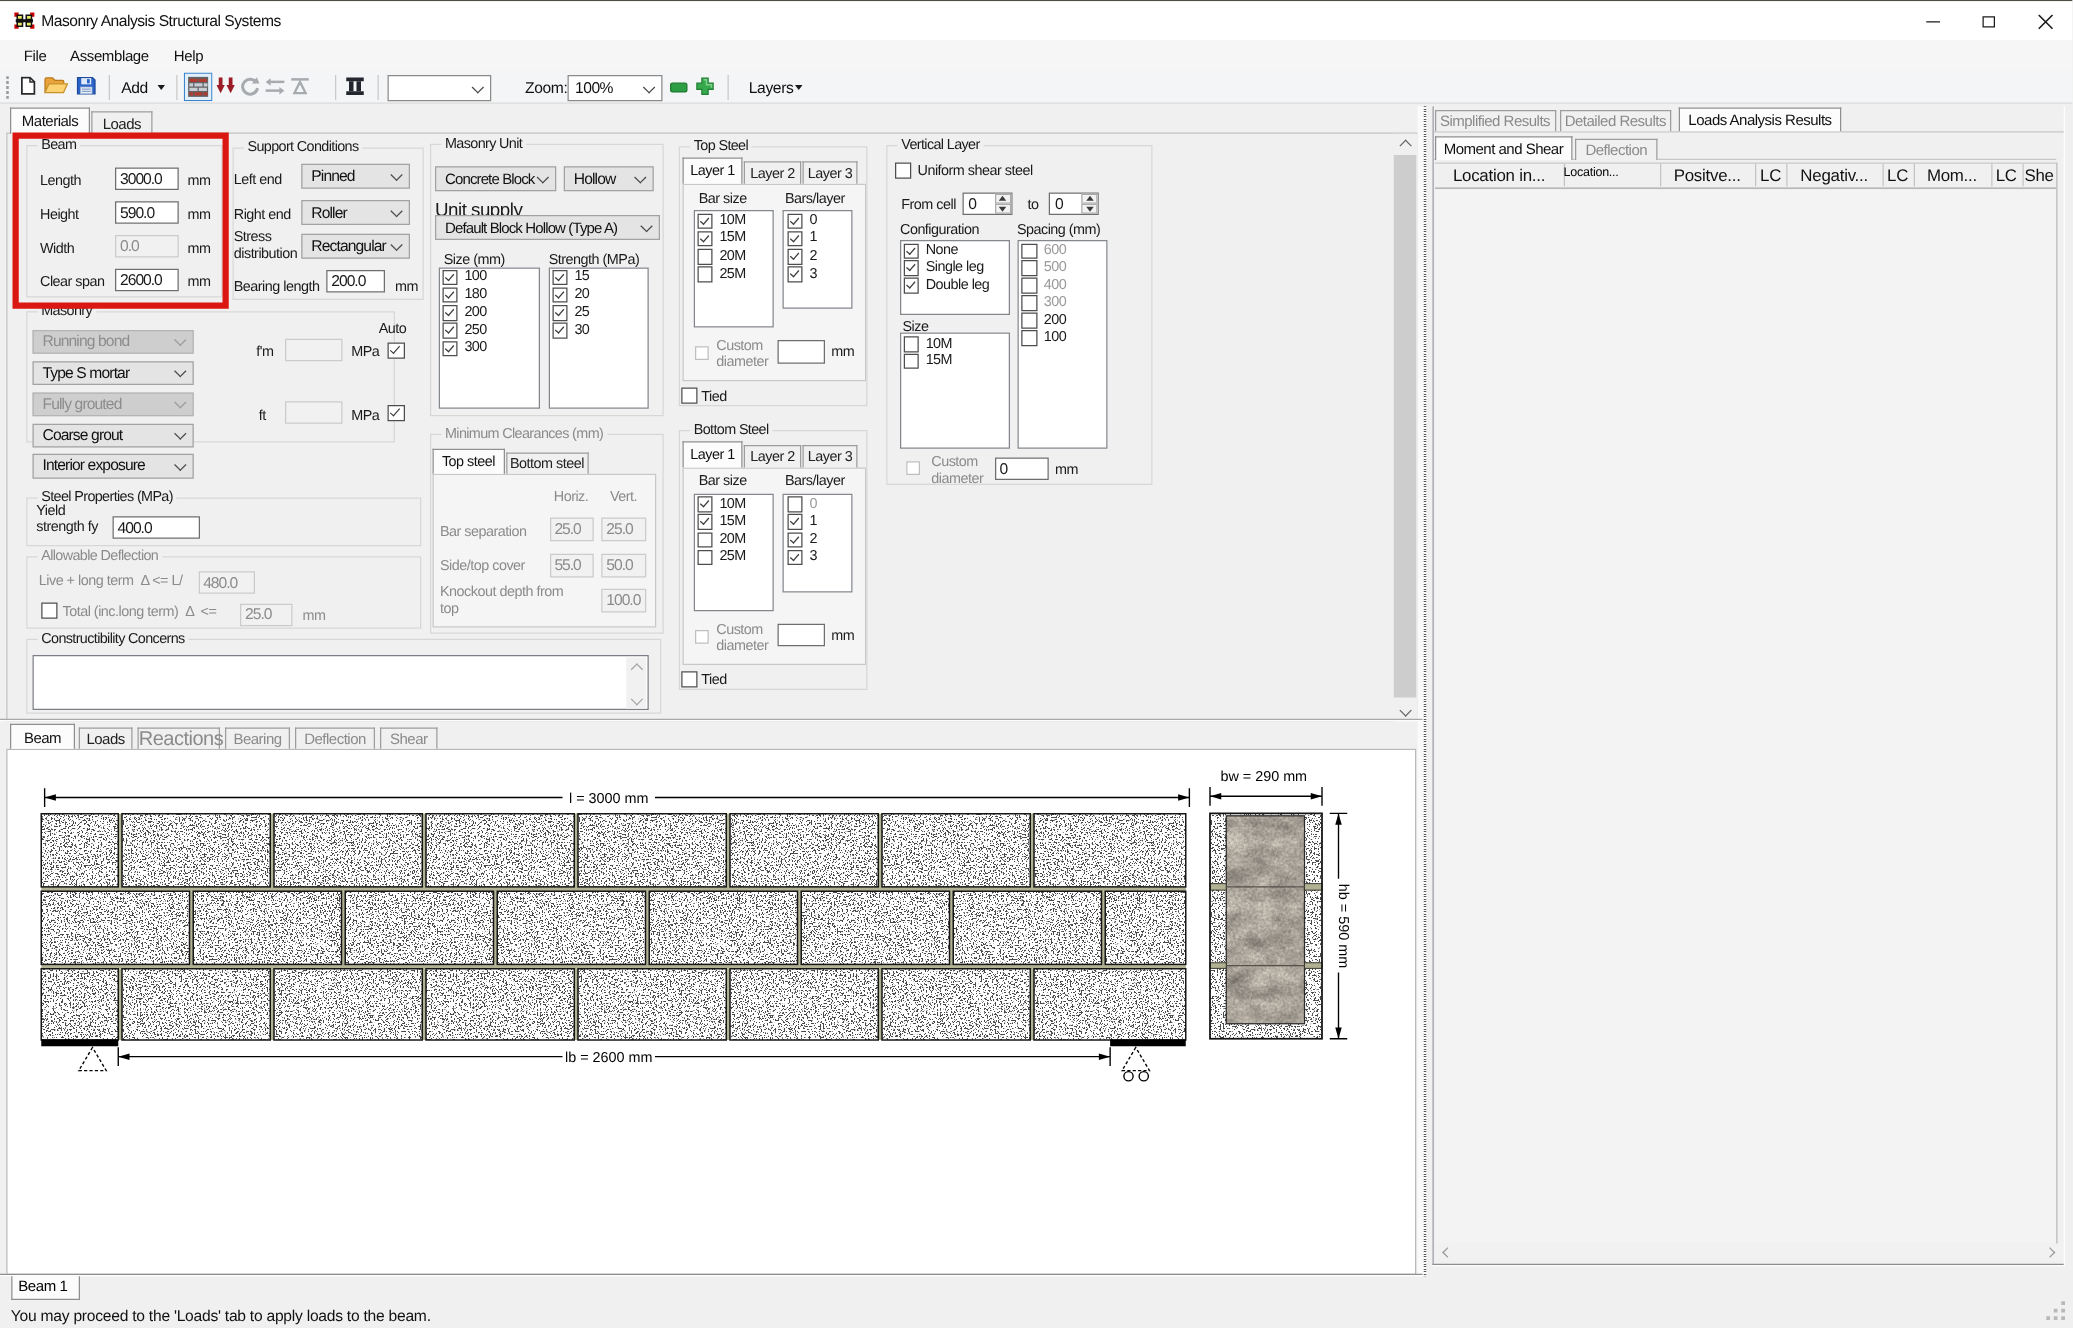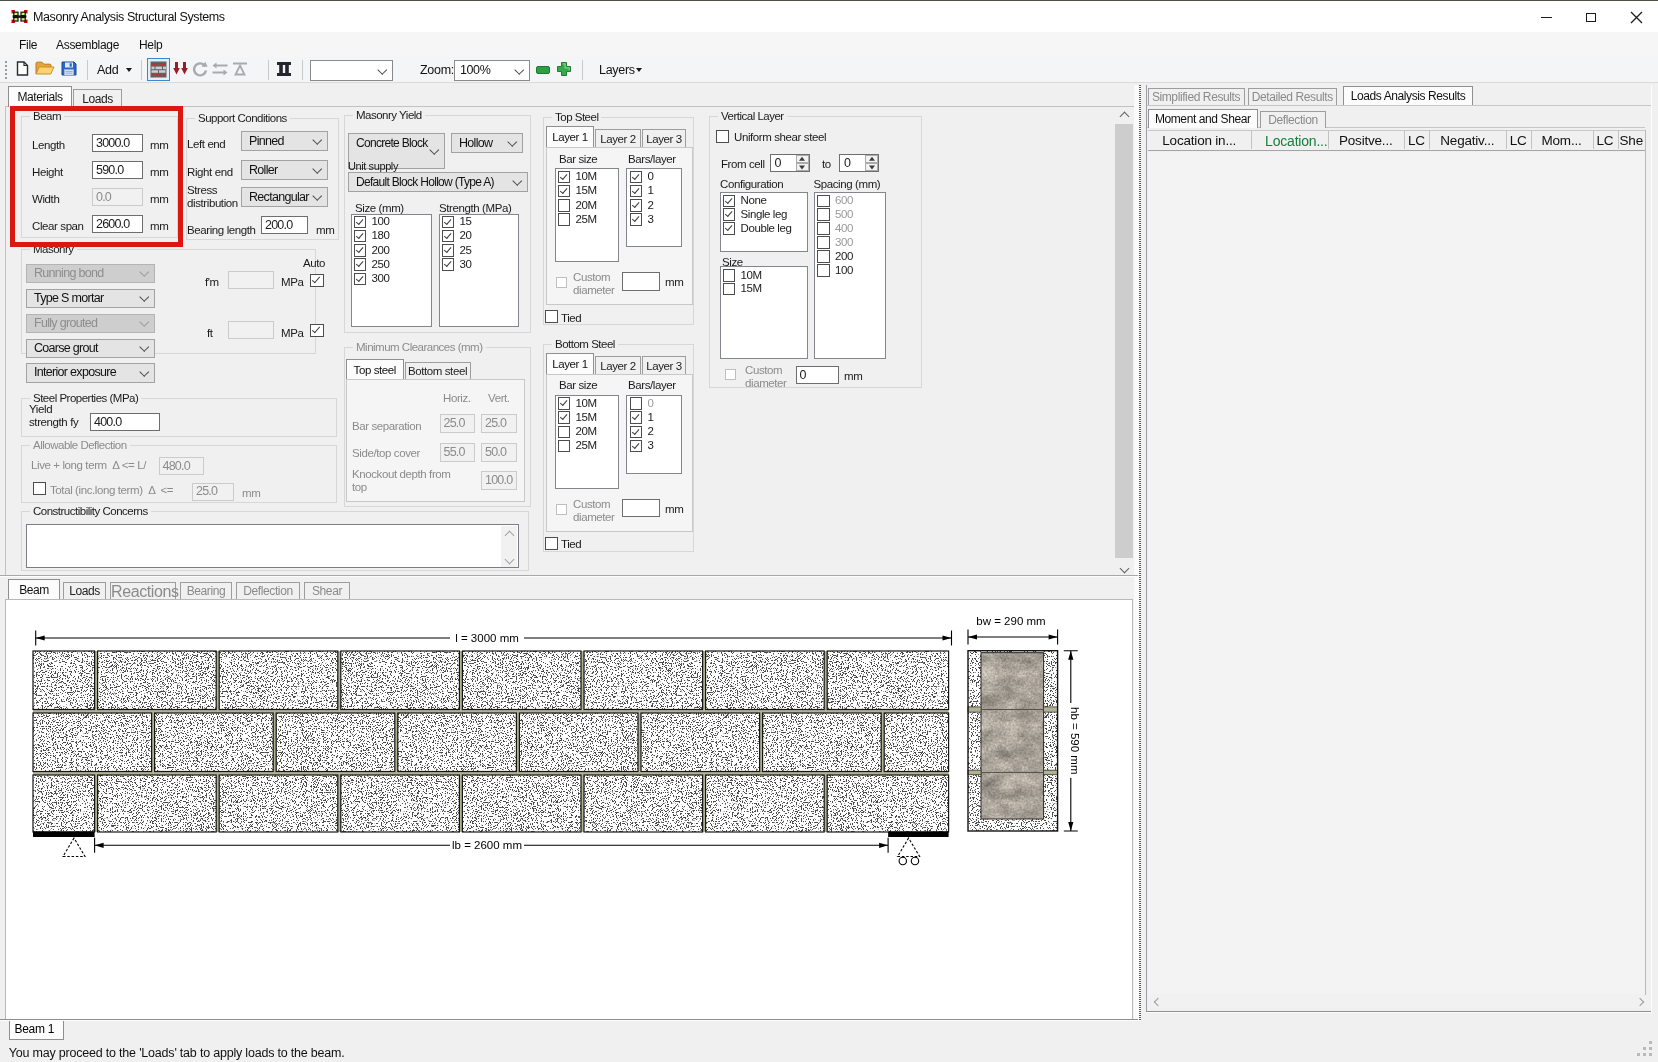--- a/index.html
+++ b/index.html
@@ -154,25 +154,25 @@
 <div class="cbx" style="left:241px;top:131px;width:87px;height:20px;font-size:12.5px;letter-spacing:-0.7px;line-height:18px">Pinned<span class="chv"></span></div>
 <div class="lb" style="left:187px;top:165.5px;font-size:11.5px;color:#1a1a1a;">Right end</div>
 <div class="cbx" style="left:241px;top:159.5px;width:87px;height:20px;font-size:12.5px;letter-spacing:-0.7px;line-height:18px">Roller<span class="chv"></span></div>
 <div class="lb" style="left:187px;top:184px;font-size:11.5px;color:#1a1a1a;">Stress</div>
 <div class="lb" style="left:187px;top:196.5px;font-size:11.5px;color:#1a1a1a;">distribution</div>
 <div class="cbx" style="left:241px;top:187px;width:87px;height:20px;font-size:12.5px;letter-spacing:-0.7px;line-height:18px">Rectangular<span class="chv"></span></div>
 <div class="lb" style="left:187px;top:223.5px;font-size:11.5px;color:#1a1a1a;">Bearing length</div>
 <div class="tbx" style="left:261px;top:215.5px;width:47px;height:18.5px;font-size:12.5px;line-height:16.5px;padding-left:3px">200.0</div>
 <div class="lb" style="left:316px;top:223.5px;font-size:11.5px;color:#1a1a1a;">mm</div>
 <div class="grp" style="left:344px;top:115px;width:187px;height:218px">
-    <span class="gl" style="left:8px;color:#1a1a1a">Masonry Yield</span>
-  </div>
-<div class="cbx" style="left:348px;top:133px;width:97px;height:36px;font-size:12px;letter-spacing:-0.7px;line-height:18px">Concrete Block<span class="chv"></span></div>
+    <span class="gl" style="left:8px;color:#1a1a1a">Masonry Unit</span>
+  </div>
+<div class="cbx" style="left:348px;top:133px;width:97px;height:20px;font-size:12px;letter-spacing:-0.7px;line-height:18px">Concrete Block<span class="chv"></span></div>
 <div class="cbx" style="left:451px;top:133px;width:72px;height:20px;font-size:12.5px;letter-spacing:-0.7px;line-height:18px">Hollow<span class="chv"></span></div>
-<div class="lb" style="left:348px;top:159.5px;font-size:11px;color:#1a1a1a;">Unit supply</div>
+<div class="lb" style="left:348px;top:159.5px;font-size:15px;color:#1a1a1a;">Unit supply</div>
 <div class="cbx" style="left:348px;top:172px;width:180px;height:20px;font-size:12px;letter-spacing:-0.7px;line-height:18px">Default Block Hollow (Type A)<span class="chv"></span></div>
 <div class="lb" style="left:355px;top:202px;font-size:11.5px;color:#1a1a1a;">Size (mm)</div>
 <div class="lb" style="left:439px;top:202px;font-size:11.5px;color:#1a1a1a;">Strength (MPa)</div>
 <div class="lst" style="left:351px;top:213.5px;width:80.5px;height:113px"></div>
 <div class="lst" style="left:438.5px;top:213.5px;width:80.5px;height:113px"></div>
 <div class="ck c" style="left:353.5px;top:215.5px;width:12.5px;height:12.5px"></div>
 <div class="lb" style="left:371.5px;top:215.0px;font-size:11.5px;color:#1a1a1a;letter-spacing:-0.4px">100</div>
 <div class="ck c" style="left:353.5px;top:229.75px;width:12.5px;height:12.5px"></div>
 <div class="lb" style="left:371.5px;top:229.25px;font-size:11.5px;color:#1a1a1a;letter-spacing:-0.4px">180</div>
 <div class="ck c" style="left:353.5px;top:244.0px;width:12.5px;height:12.5px"></div>
@@ -510,21 +510,21 @@
 <div class="tabI" style="left:1247.5px;top:88px;width:89.5px;height:17px;font-size:12px;line-height:17px;color:#8a8a8a">Detailed Results</div>
 <div class="tabA" style="left:1343px;top:85.5px;width:130px;height:19.5px;font-size:12px;line-height:19.5px;color:#111">Loads Analysis Results</div>
 <div class="ab" style="left:1147px;top:104.5px;width:504px;height:1px;background:#c6c6c6"></div>
 <div class="tabA" style="left:1147.5px;top:108.5px;width:110.5px;height:19px;font-size:12px;line-height:19px;color:#111">Moment and Shear</div>
 <div class="tabI" style="left:1260px;top:110.5px;width:66px;height:17px;font-size:12px;line-height:17px;color:#8a8a8a">Deflection</div>
 <div class="ab" style="left:1147px;top:127.3px;width:498px;height:1px;background:#c6c6c6"></div>
 <div class="ab" style="left:1147.5px;top:129.5px;width:497.5px;height:21px;background:#f0f0f0;border-top:1px solid #c8c8c8;border-bottom:1px solid #a5a5a5"></div>
 <div class="ab" style="left:1250.9px;top:131px;width:1px;height:18px;background:#c3c3c3"></div>
 <div class="lb" style="left:1147.5px;top:133px;width:103.40000000000009px;text-align:center;font-size:13.5px;color:#111;overflow:hidden;letter-spacing:-0.2px">Location in...</div>
 <div class="ab" style="left:1327.5px;top:131px;width:1px;height:18px;background:#c3c3c3"></div>
-<div class="lb" style="left:1250.9px;top:133px;width:76.59999999999991px;text-align:right;font-size:14px;color:#15803d;overflow:hidden;letter-spacing:-0.2px">Location...</div>
+<div class="lb" style="left:1250.9px;top:133px;width:76.59999999999991px;text-align:left;font-size:10px;color:#000000;overflow:hidden;letter-spacing:-0.2px">Location...</div>
 <div class="ab" style="left:1404px;top:131px;width:1px;height:18px;background:#c3c3c3"></div>
 <div class="lb" style="left:1327.5px;top:133px;width:76.5px;text-align:center;font-size:13.5px;color:#111;overflow:hidden;letter-spacing:-0.2px">Positve...</div>
 <div class="ab" style="left:1429px;top:131px;width:1px;height:18px;background:#c3c3c3"></div>
 <div class="lb" style="left:1404px;top:133px;width:25px;text-align:center;font-size:13.5px;color:#111;overflow:hidden;letter-spacing:-0.2px">LC</div>
 <div class="ab" style="left:1505.6px;top:131px;width:1px;height:18px;background:#c3c3c3"></div>
 <div class="lb" style="left:1429px;top:133px;width:76.59999999999991px;text-align:center;font-size:13.5px;color:#111;overflow:hidden;letter-spacing:-0.2px">Negativ...</div>
 <div class="ab" style="left:1530.6px;top:131px;width:1px;height:18px;background:#c3c3c3"></div>
 <div class="lb" style="left:1505.6px;top:133px;width:25.0px;text-align:center;font-size:13.5px;color:#111;overflow:hidden;letter-spacing:-0.2px">LC</div>
 <div class="ab" style="left:1592.5px;top:131px;width:1px;height:18px;background:#c3c3c3"></div>
 <div class="lb" style="left:1530.6px;top:133px;width:61.90000000000009px;text-align:center;font-size:13.5px;color:#111;overflow:hidden;letter-spacing:-0.2px">Mom...</div>

